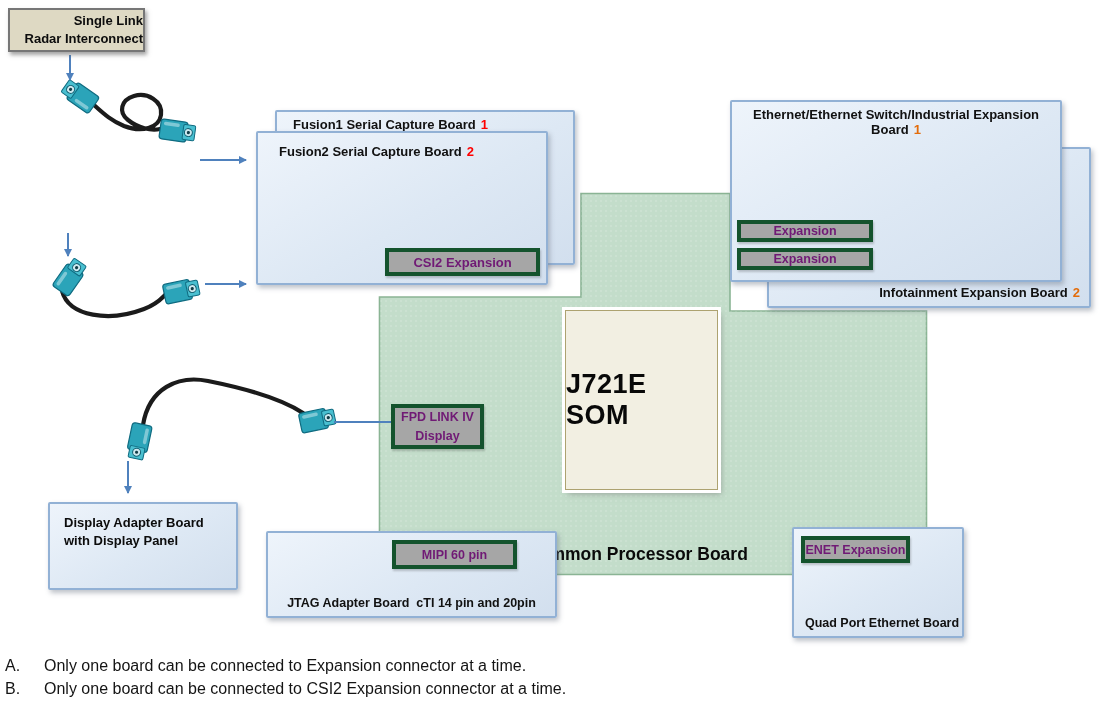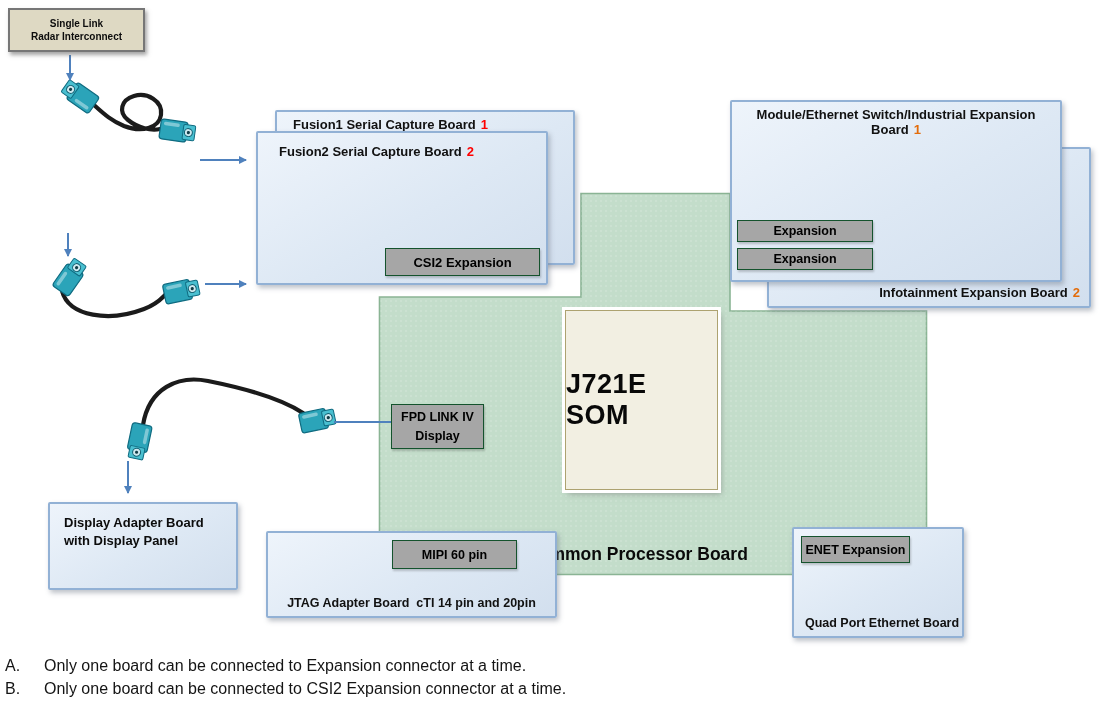--- a/index.html
+++ b/index.html
@@ -16,28 +16,28 @@
   .blue{background:linear-gradient(150deg,#eef4fb 0%,var(--board-blue) 55%,#d2dfee 100%);
         border:2px solid #92b1d5;border-radius:2px;
         box-shadow:2px 3px 5px rgba(110,120,135,.45);}
   .tan{background:var(--tan-box);border:2px solid #767676;
        box-shadow:2px 3px 4px rgba(90,90,90,.55);}
   .title{font-weight:bold;font-size:13px;color:#111;line-height:1.15;}
   .num{margin-left:5px;font-weight:bold;}
   .red{color:var(--accent-red);}
   .orange{color:var(--accent-orange);}
   .gray-btn{position:absolute;box-sizing:border-box;background:var(--gray-button);
-        border:1px solid #14532d;display:flex;align-items:center;justify-content:center;
-        font-weight:bold;font-size:12.5px;color:#000000;text-align:center;
+        border:4px solid #14532d;display:flex;align-items:center;justify-content:center;
+        font-weight:bold;font-size:12.5px;color:#701a75;text-align:center;
         box-shadow:1px 2px 2px rgba(0,0,0,.2);}
   .center-lines{display:flex;flex-direction:column;align-items:center;
         justify-content:center;text-align:center;}
   .pre-space{white-space:pre;}
 
-  #radar-box{left:8px;top:8px;width:137px;height:44px;z-index:2;font-weight:bold;font-size:10px;color:#0c0c0c;line-height:1.35;}
+  #radar-box{left:8px;top:8px;width:137px;height:44px;z-index:2;font-weight:bold;font-size:13px;color:#0c0c0c;line-height:1.35;align-items:flex-end;}
   #camera-box{left:8px;top:183px;width:137px;height:47px;z-index:2;font-weight:bold;font-size:11.5px;color:#0c0c0c;line-height:1.4;}
   #fusion1{left:275px;top:110px;width:300px;height:155px;z-index:2;}
   #fusion1 .title{padding:6px 0 0 16px;}
   #fusion2{left:256px;top:131px;width:292px;height:154px;z-index:3;}
   #fusion2 .title{padding:12px 0 0 21px;}
   #csi2-btn{left:385px;top:248px;width:155px;height:28px;z-index:4;font-size:13px;}
   #gateway{left:730px;top:100px;width:332px;height:182px;z-index:3;}
   #gateway .title{padding-top:6px;text-align:center;}
   #infotainment{left:767px;top:147px;width:324px;height:161px;z-index:2;}
   #infotainment .title{position:absolute;right:9px;bottom:5px;}
@@ -152,21 +152,21 @@
     <span>CSI2 Expansion</span>
   </div>
 
   <div id="infotainment" class="board blue">
     <div class="title">
       <span>Infotainment Expansion Board</span><span class="num orange">2</span>
     </div>
   </div>
   <div id="gateway" class="board blue">
     <div class="title">
-      <span>Module/Ethernet Switch/Industrial Expansion Board</span><span class="num orange">1</span>
+      <span>Ethernet/Ethernet Switch/Industrial Expansion Board</span><span class="num orange">1</span>
     </div>
   </div>
   <div id="exp-btn-1" class="gray-btn">
     <span>Expansion</span>
   </div>
   <div id="exp-btn-2" class="gray-btn">
     <span>Expansion</span>
   </div>
 
   <div id="som" class="board">

